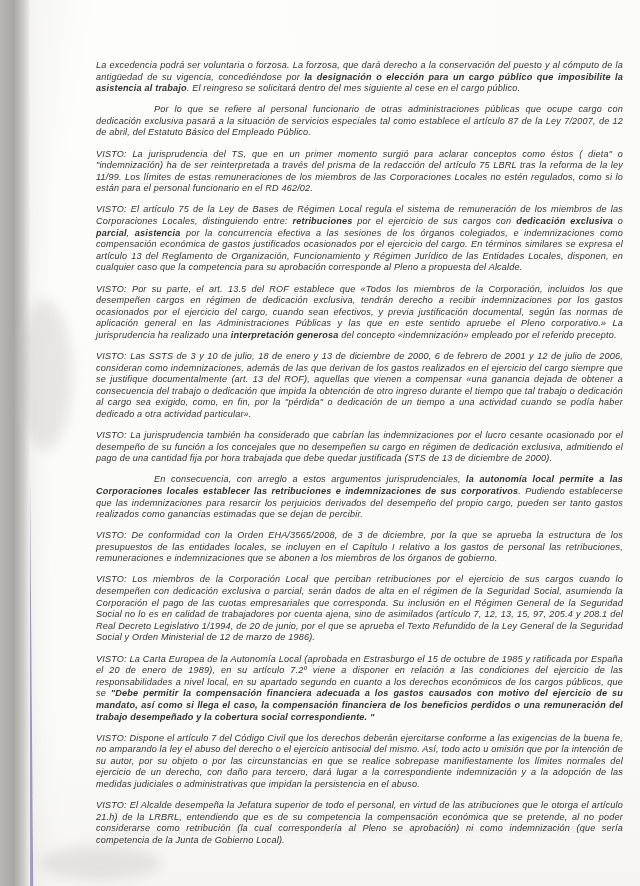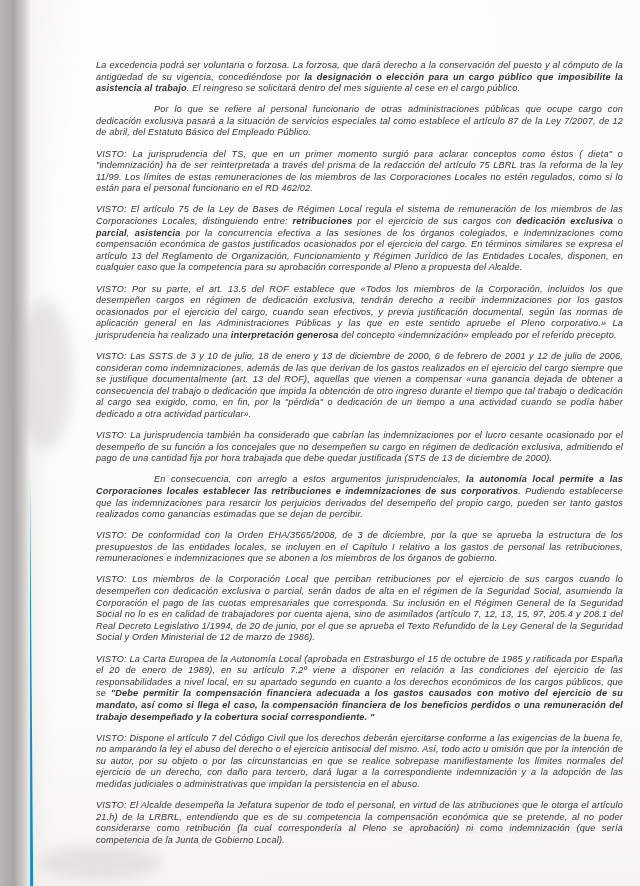--- a/index.html
+++ b/index.html
@@ -6,21 +6,21 @@
   html, body {
     margin: 0;
     padding: 0;
     background: #c9c8c6;
   }
   .scan-page {
     position: relative;
     width: 640px;
     height: 886px;
     overflow: hidden;
-    background: #0ea5e9;
+    background: #c4b5fd;
     font-family: "Liberation Sans", sans-serif;
     text-decoration: underline;
   }
   
   .paper {
     position: absolute;
     left: 26px;
     top: -34px;
     width: 660px;
     height: 960px;

